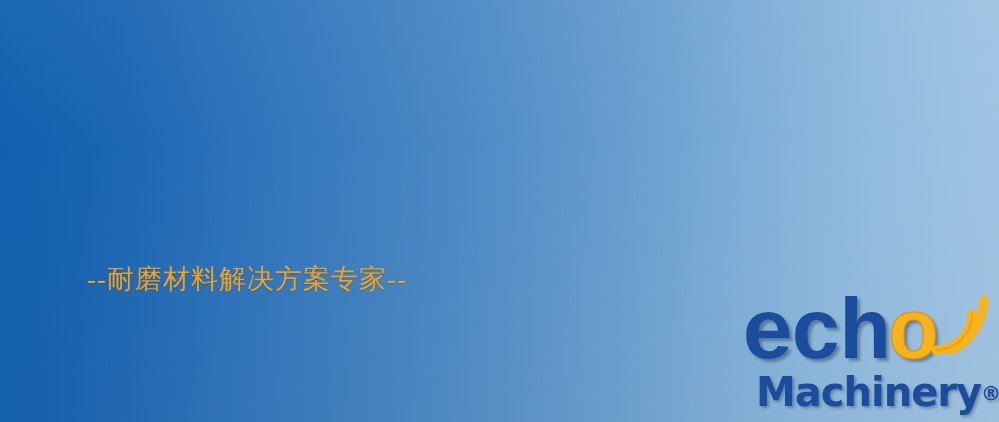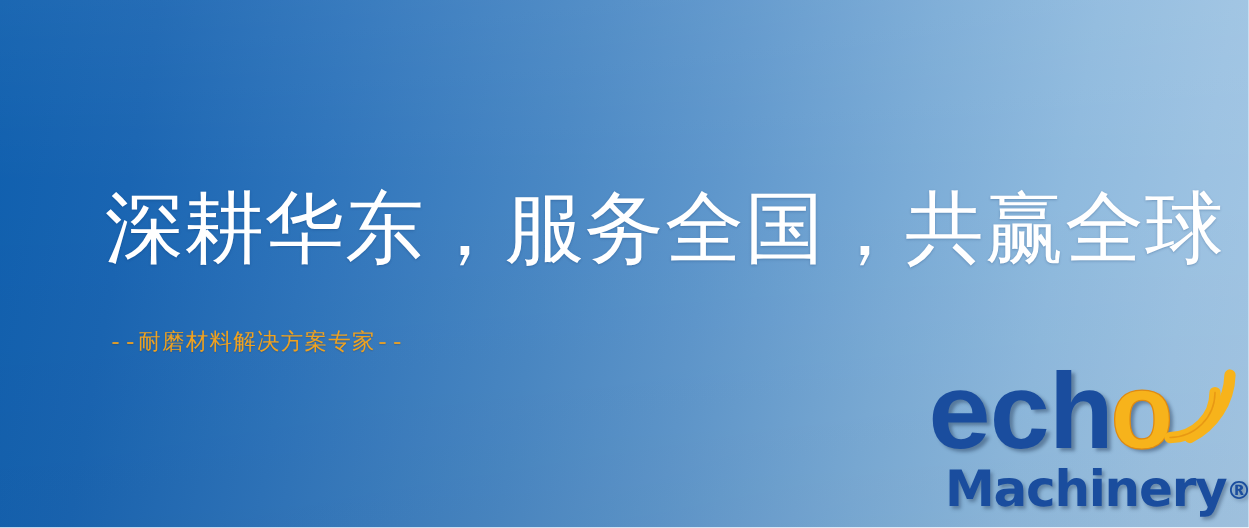--- a/index.html
+++ b/index.html
@@ -48,22 +48,22 @@
     letter-spacing: 1px;
     color: #ffffff;
     white-space: nowrap;
     text-shadow: 0 1px 2px rgba(0,40,90,0.25);
   }
 
   .subtitle {
     position: absolute;
     left: 87px;
     top: 266px;
-    font-family: Liberation Mono, monospace;
-    font-size: 18px;
+    font-family: Liberation Serif, serif;
+    font-size: 27px;
     line-height: 1.0;
     letter-spacing: 1px;
     color: #efa220;
     white-space: nowrap;
     text-shadow: 0 1px 1px rgba(60,30,0,0.20);
   }
 
   
   .logo {
     position: absolute;
@@ -116,21 +116,20 @@
     height: 72px;
   }
 </style>
 </head>
 <body>
 
 <div id="banner">
 
   <div class="sheen"></div>
 
-  <div class="headline">深耕华东，服务全国，共赢全球</div>
 
   <div class="subtitle">--耐磨材料解决方案专家--</div>
 
   <div class="logo">
 
     <div class="logo-wordmark"><span>ech</span><span class="o-gold">o</span></div>
 
     <div class="logo-arcs">
       <svg width="66" height="72" viewBox="0 0 66 72" xmlns="http://www.w3.org/2000/svg">
         <g fill="none" stroke="#f7b31b" stroke-width="9" stroke-linecap="round">

